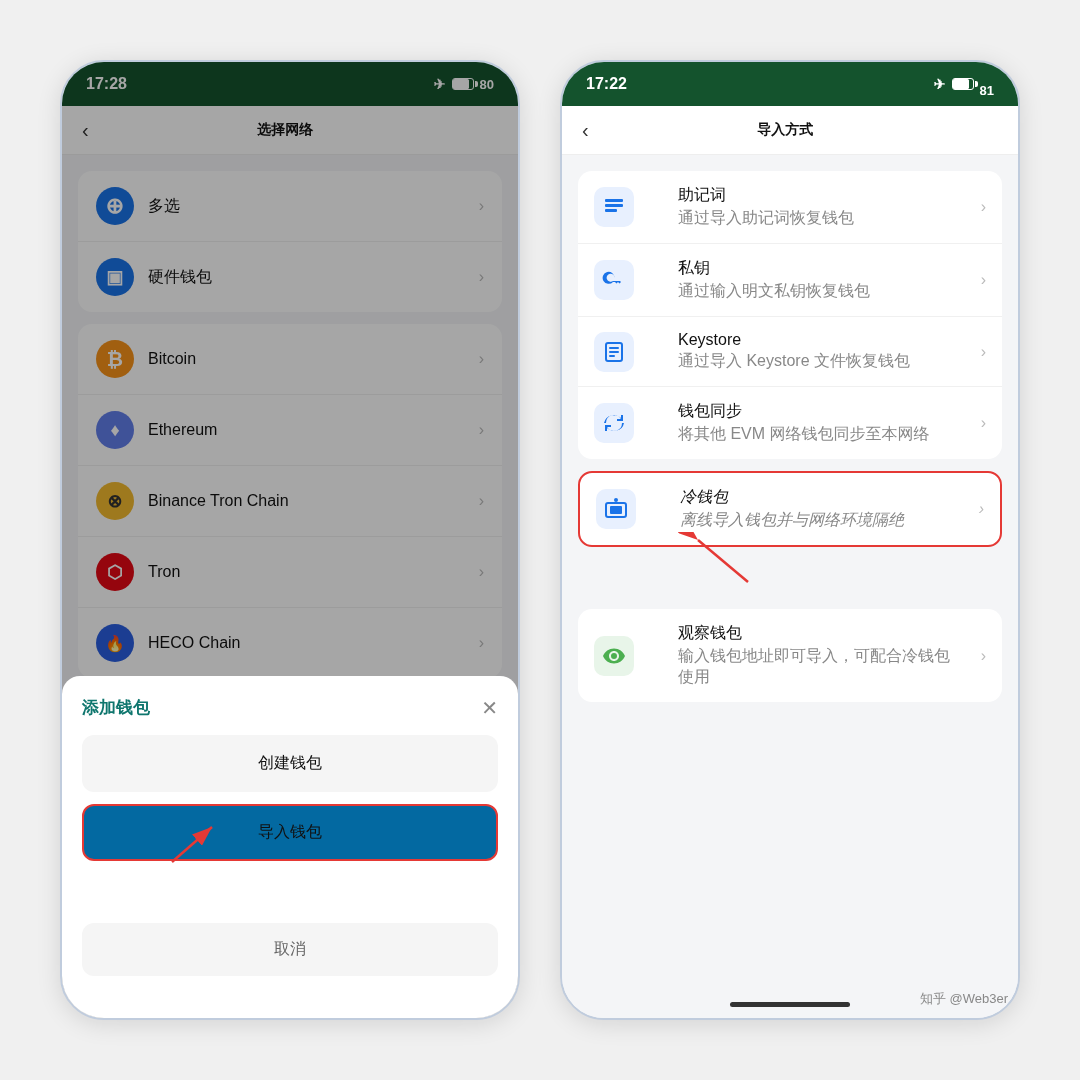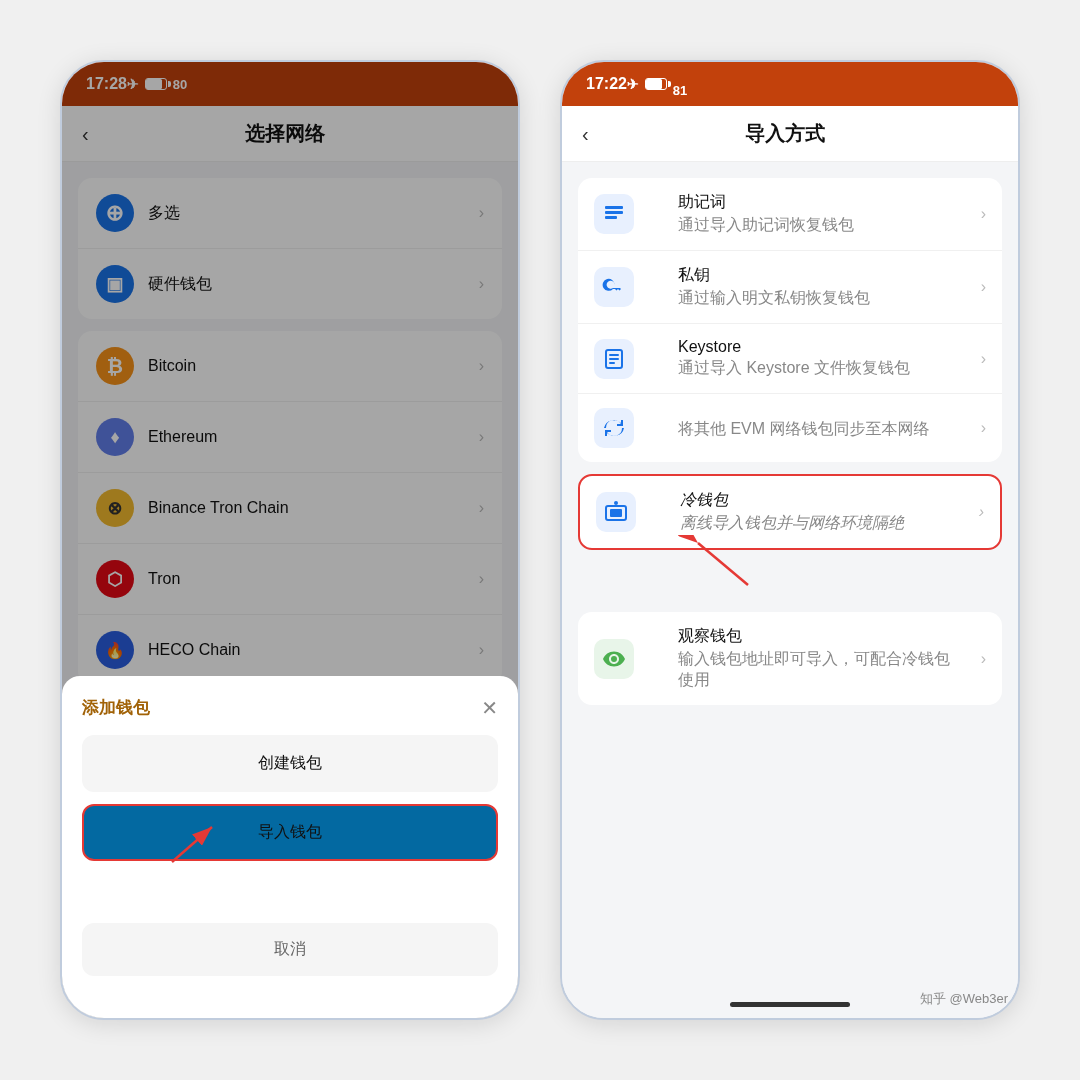--- a/index.html
+++ b/index.html
@@ -22,25 +22,25 @@
       border: 2px solid #c0ccdd;
       overflow: hidden;
       display: flex;
       flex-direction: column;
       position: relative;
       box-shadow: 0 4px 24px rgba(0,0,0,0.12);
     }
 
     
     .status-bar {
-      background: #c2410c;
+      background: #14532d;
       color: #fff;
       display: flex;
       align-items: center;
-      justify-content: flex-start;
+      justify-content: space-between;
       padding: 10px 24px;
       font-size: 15px;
       font-weight: 600;
       height: 44px;
       flex-shrink: 0;
     }
     .status-bar .time { font-size: 16px; font-weight: 700; }
     .status-bar .icons { display: flex; align-items: center; gap: 6px; }
     .battery-icon {
       width: 22px; height: 12px; border: 1.5px solid #fff; border-radius: 3px; position: relative; display: inline-block;
@@ -75,21 +75,21 @@
     .nav-back {
       font-size: 20px;
       color: #333;
       cursor: pointer;
       margin-right: 12px;
       line-height: 1;
     }
     .nav-title {
       flex: 1;
       text-align: center;
-      font-size: 20px;
+      font-size: 14px;
       font-weight: 600;
       color: #111;
       margin-right: 28px;
     }
 
     
     .list-container {
       flex: 1;
       overflow-y: auto;
       padding: 12px 16px;
@@ -152,21 +152,21 @@
 
     .bottom-sheet-header {
       display: flex;
       align-items: center;
       justify-content: space-between;
       margin-bottom: 16px;
     }
     .bottom-sheet-title {
       font-size: 17px;
       font-weight: 600;
-      color: #a16207;
+      color: #0f766e;
     }
     .bottom-sheet-close {
       font-size: 20px;
       color: #888;
       cursor: pointer;
       line-height: 1;
     }
 
     .sheet-btn {
       display: block;
@@ -436,20 +436,21 @@
           <span class="chevron">›</span>
         </div>
 
         <div class="import-item">
           <div class="import-icon-box" style="background:#e8f0fe;">
             <svg width="24" height="24" viewBox="0 0 24 24" fill="#1a73e8">
                 <path d="M4 12a8 8 0 0 1 14.9-4H15v2h6V4h-2v3.1A9.96 9.96 0 0 0 2 12h2zm16 0a8 8 0 0 1-14.9 4H9v-2H3v6h2v-3.1A9.96 9.96 0 0 0 22 12h-2z"></path>
               </svg>
           </div>
           <div class="import-item-content">
+            <div class="import-item-title">钱包同步</div>
             <div class="import-item-desc">将其他 EVM 网络钱包同步至本网络</div>
           </div>
           <span class="chevron">›</span>
         </div>
       </div>
 
       <div style="position:relative;">
         <div class="cold-wallet-section">
           <div class="import-item" style="border:none;">
             <div class="import-icon-box" style="background:#e8f0fe;">

